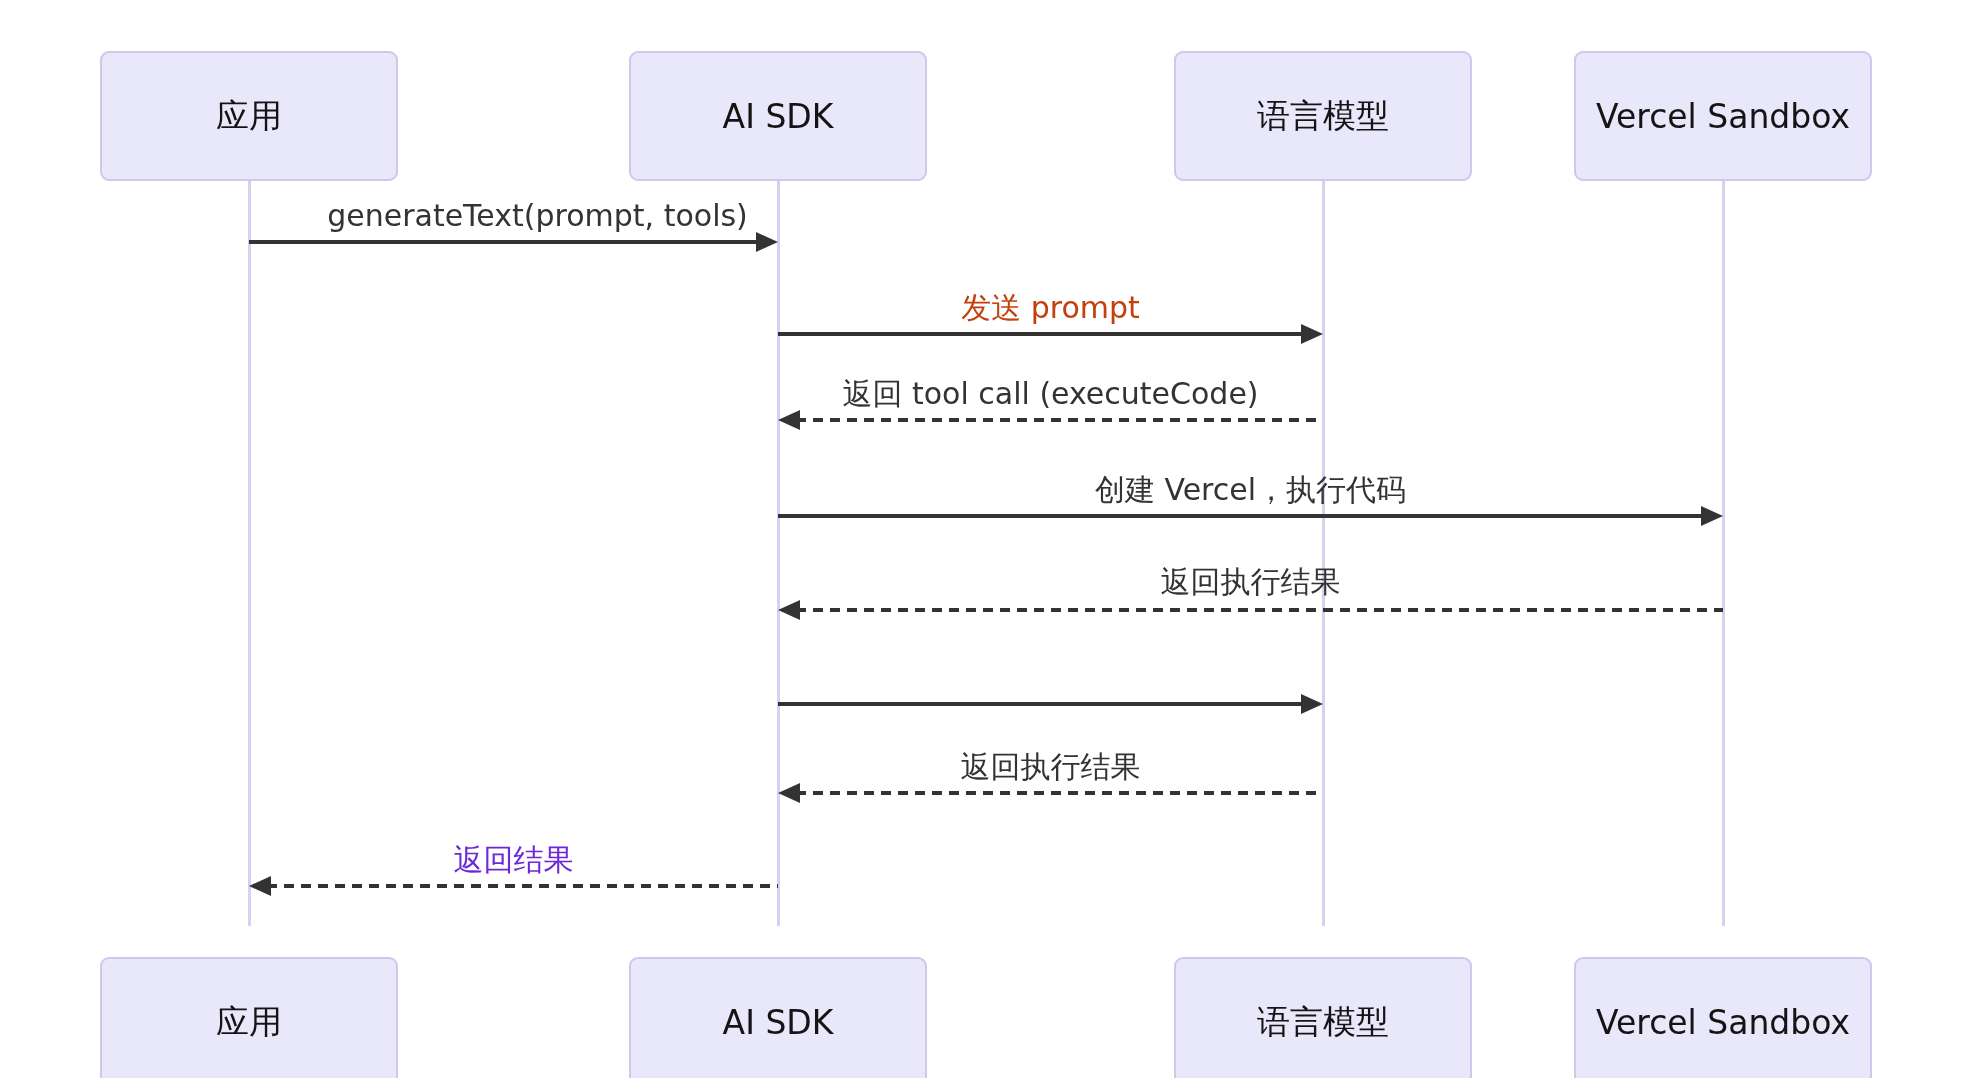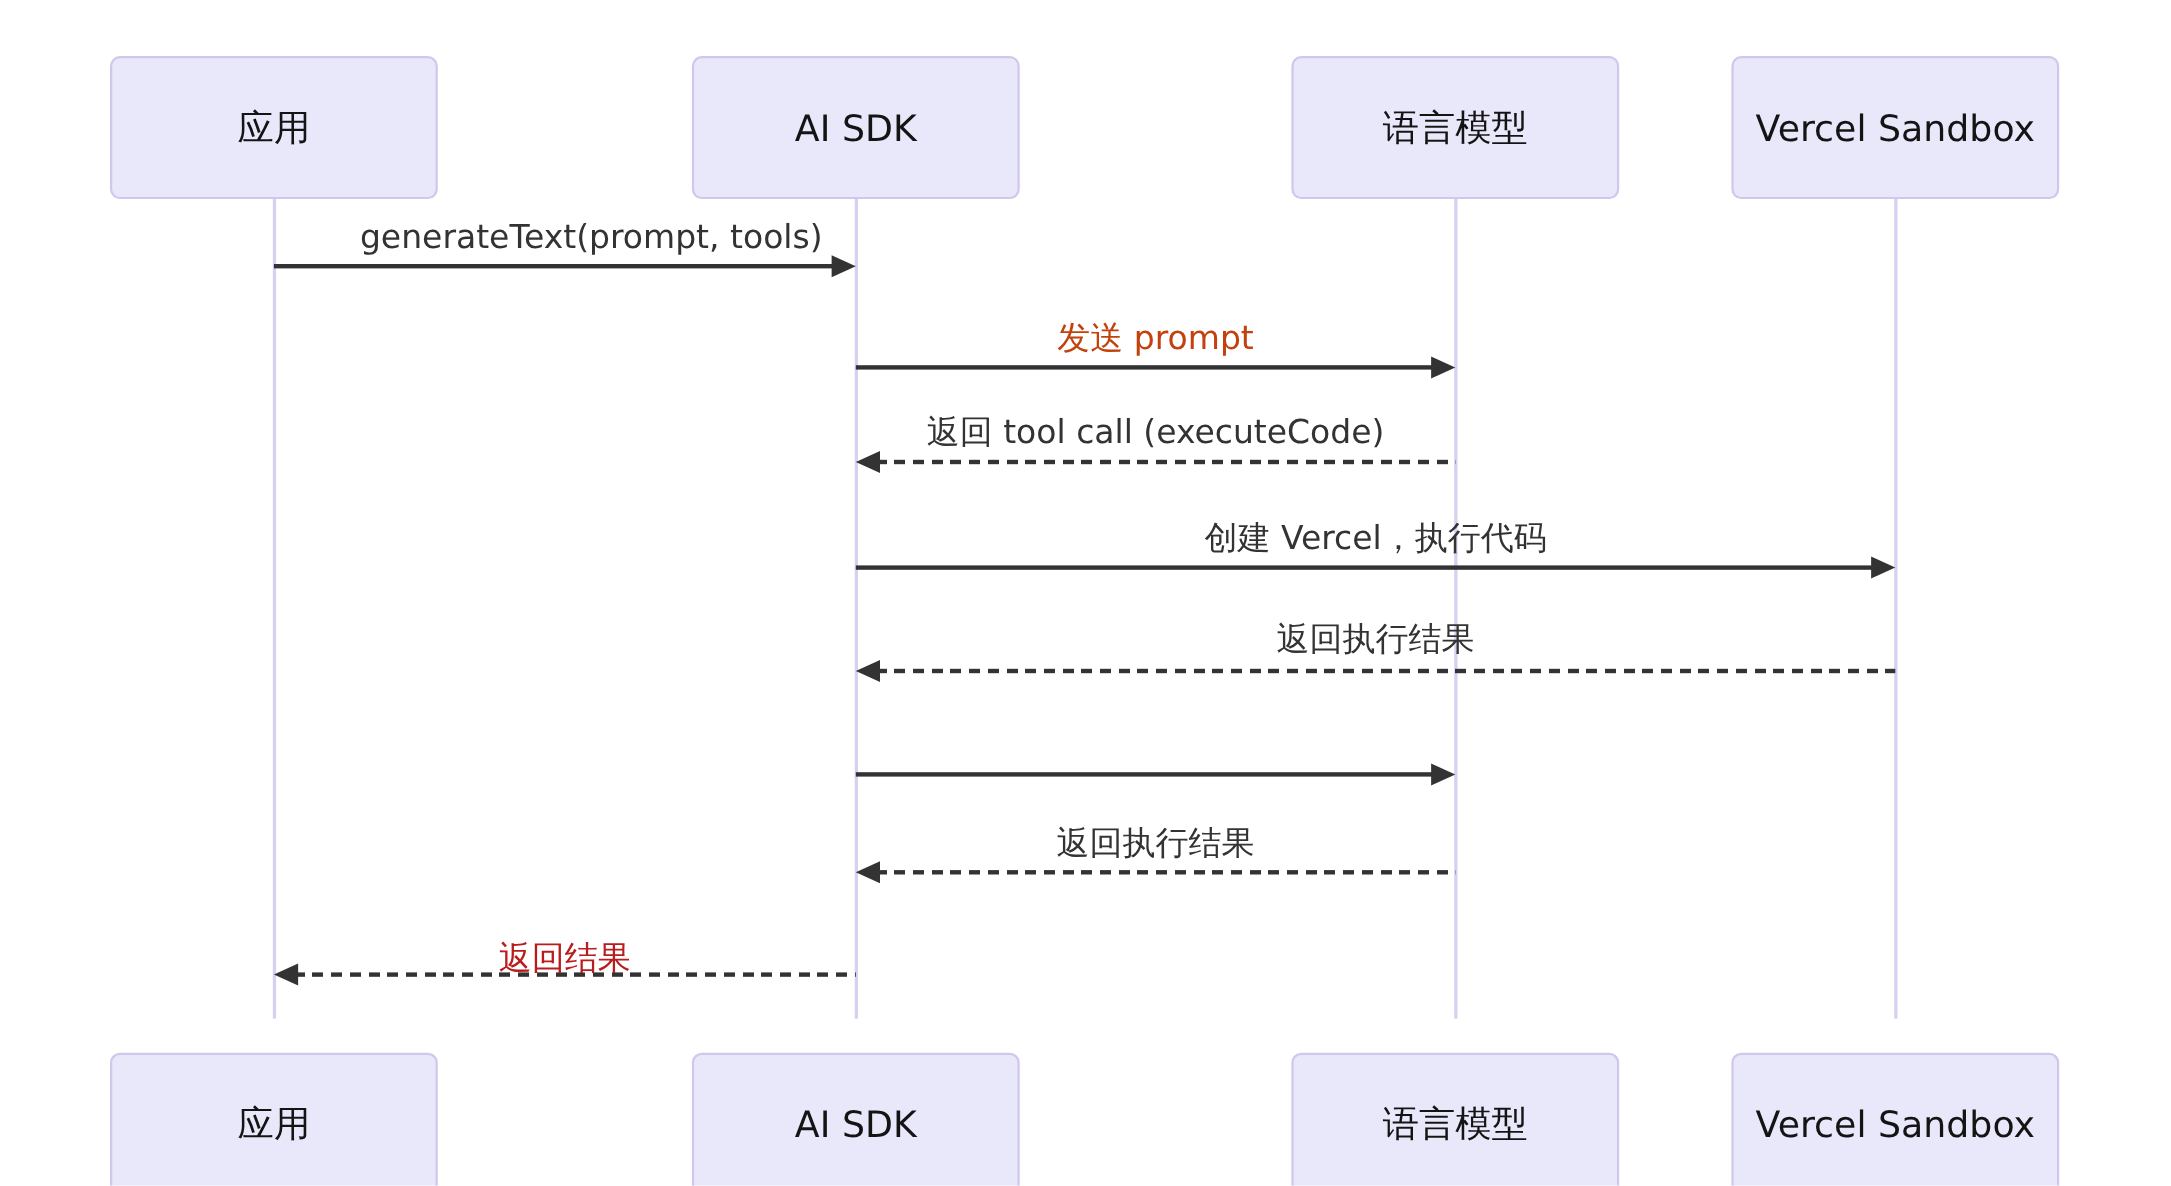--- a/index.html
+++ b/index.html
@@ -90,14 +90,14 @@
     <div class="msg-line" style="left: 796px; top: 608px; width: 927px; background: repeating-linear-gradient(90deg, rgb(51, 51, 51) 0px, rgb(51, 51, 51) 10px, transparent 10px, transparent 17px);"></div>
     <div class="arrowhead" style="left: 778px; top: 600px; border-right: 22px solid rgb(51, 51, 51);"></div>
     <div class="msg-label" style="left: 1250.5px; top: 566px; color: rgb(51, 51, 51); font-family: Liberation Mono, monospace;">返回执行结果</div>
     <div class="msg-line" style="left: 778px; top: 702px; width: 527px; background: rgb(51, 51, 51);"></div>
     <div class="arrowhead" style="left: 1301px; top: 694px; border-left: 22px solid rgb(51, 51, 51);"></div>
     <div class="msg-line" style="left: 796px; top: 791px; width: 527px; background: repeating-linear-gradient(90deg, rgb(51, 51, 51) 0px, rgb(51, 51, 51) 10px, transparent 10px, transparent 17px);"></div>
     <div class="arrowhead" style="left: 778px; top: 783px; border-right: 22px solid rgb(51, 51, 51);"></div>
     <div class="msg-label" style="left: 1050.5px; top: 749px; color: rgb(51, 51, 51);">返回执行结果</div>
     <div class="msg-line" style="left: 267px; top: 884px; width: 511px; background: repeating-linear-gradient(90deg, rgb(51, 51, 51) 0px, rgb(51, 51, 51) 10px, transparent 10px, transparent 17px);"></div>
     <div class="arrowhead" style="left: 249px; top: 876px; border-right: 22px solid rgb(51, 51, 51);"></div>
-    <div class="msg-label" style="left: 513.5px; top: 842px; color: #b91c1c; margin-top: 12px;">返回结果</div>
+    <div class="msg-label" style="left: 513.5px; top: 842px; color: #6d28d9;">返回结果</div>
   </div>
 
 </body></html>

